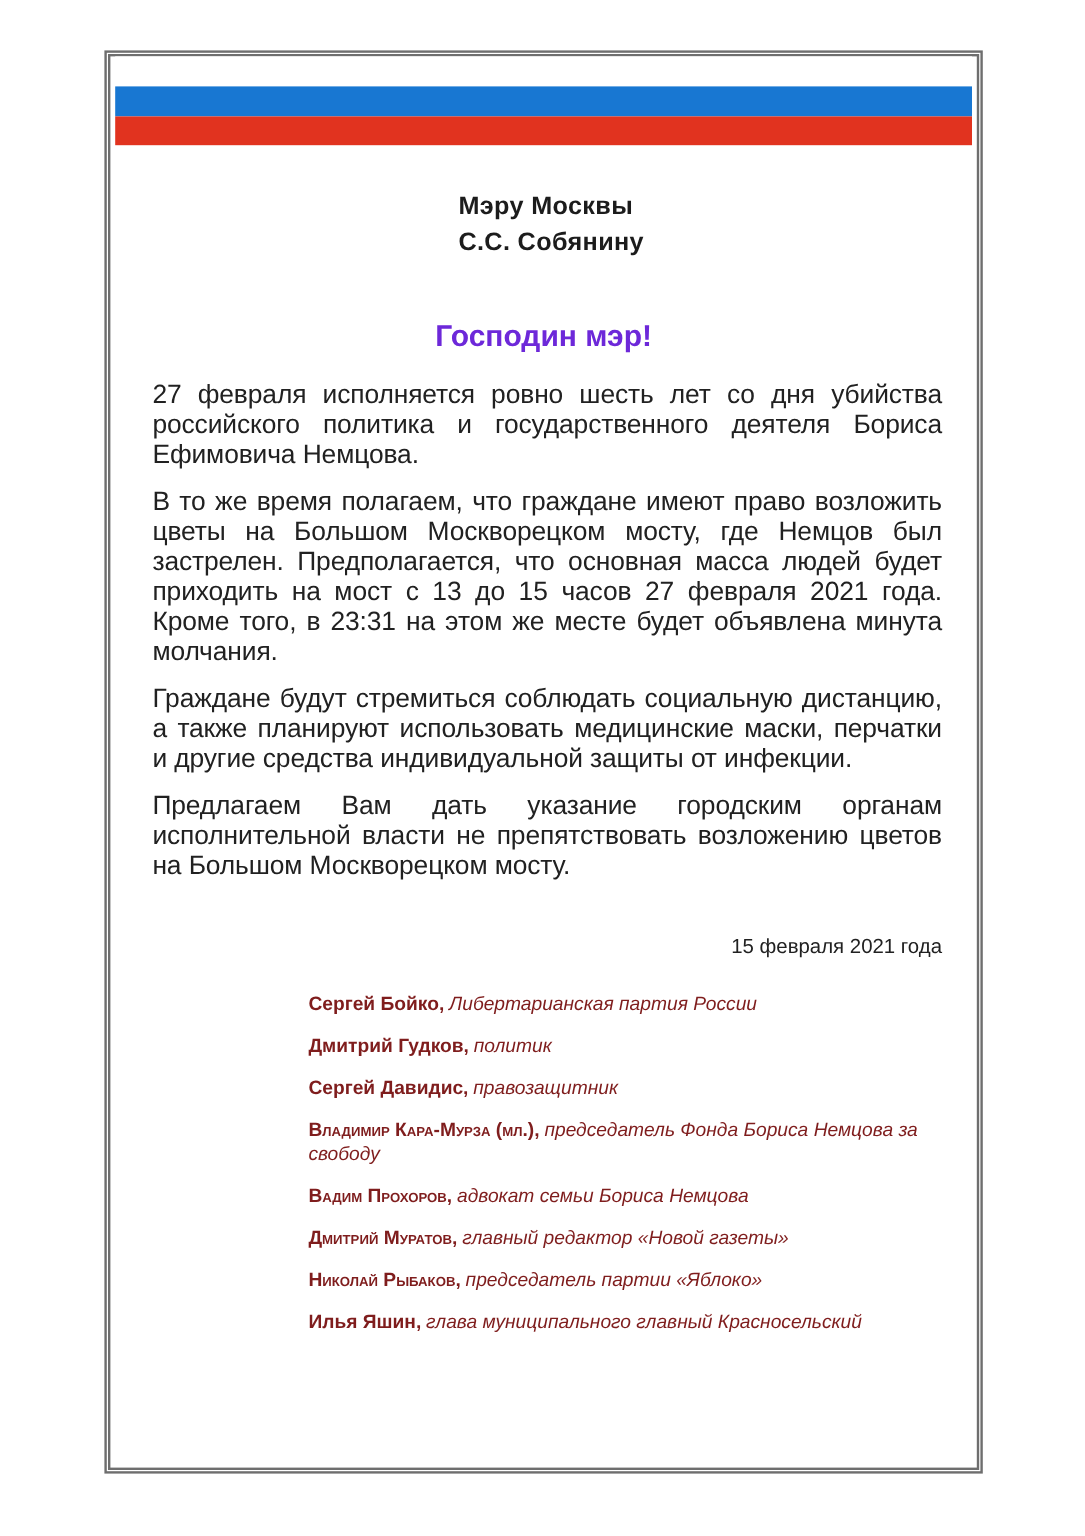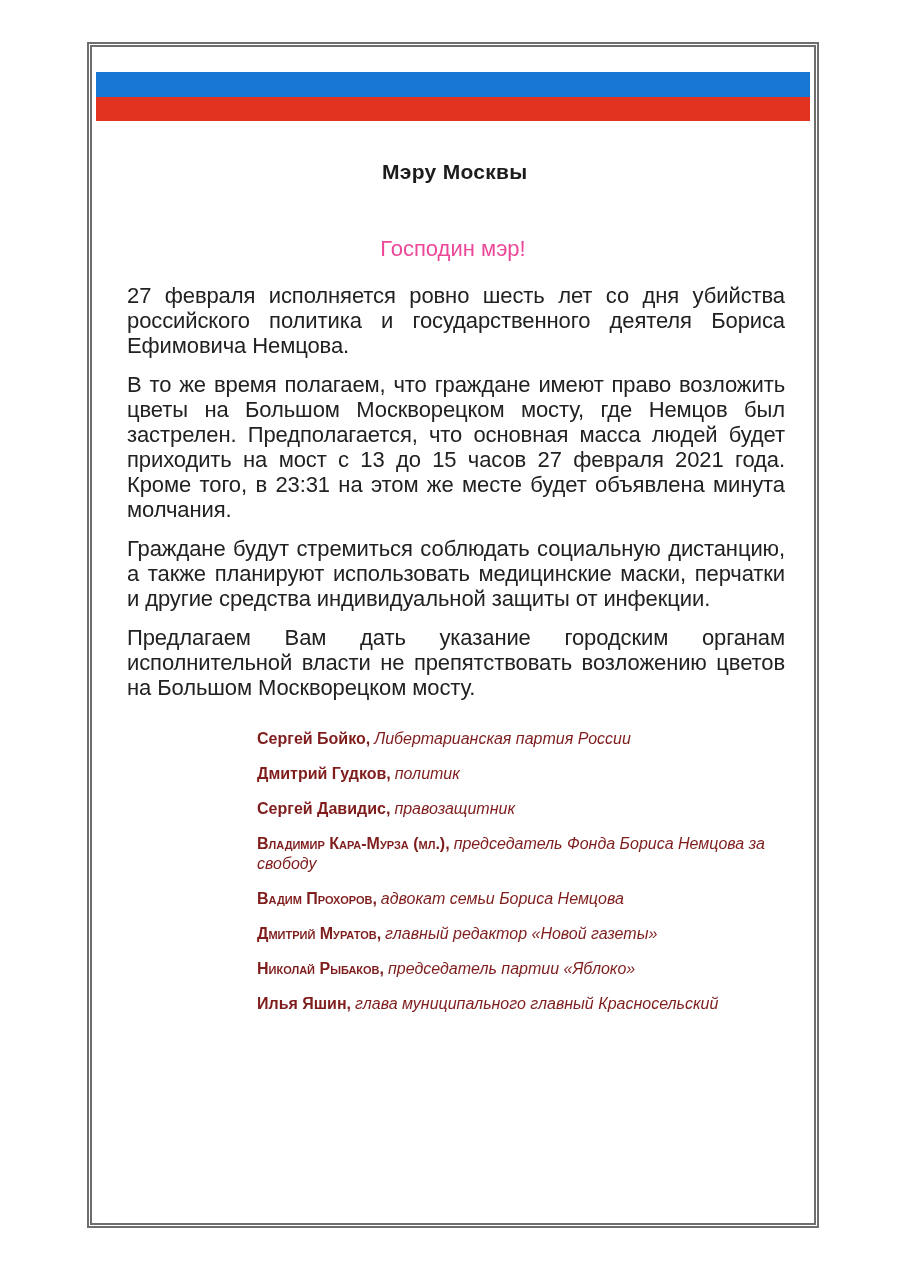--- a/index.html
+++ b/index.html
@@ -40,23 +40,23 @@
     padding-left: 290px;
     font-size: 21px;
     line-height: 30px;
     font-weight: bold;
     color: #1c1c1c;
     letter-spacing: 0.3px;
   }
   .salutation {
     margin-top: 49px;
     text-align: center;
-    font-size: 22px;
-    font-weight: normal;
-    color: #ec4899;
+    font-size: 25px;
+    font-weight: bold;
+    color: #6d28d9;
   }
   .body-text {
     padding: 0 29px 0 35px;
     margin-top: 21px;
   }
   .body-text p {
     margin: 0 0 14px 0;
     font-size: 22px;
     line-height: 25px;
     color: #212121;
@@ -92,31 +92,33 @@
   <div class="page">
 
     <div class="flag">
       <div class="stripe white" style="background-color: rgb(255, 255, 255);"></div>
       <div class="stripe blue" style="background-color: rgb(24, 119, 210);"></div>
       <div class="stripe red" style="background-color: rgb(225, 51, 31);"></div>
     </div>
 
     <div class="addressee">
       <div>Мэру Москвы</div>
+      <div>С.С. Собянину</div>
     </div>
 
     <div class="salutation">Господин мэр!</div>
 
     <div class="body-text">
       <p>27 февраля исполняется ровно шесть лет со дня убийства российского политика и государственного деятеля Бориса Ефимовича Немцова.</p>
       <p>В то же время полагаем, что граждане имеют право возложить цветы на Большом Москворецком мосту, где Немцов был застрелен. Предполагается, что основная масса людей будет приходить на мост с 13 до 15 часов 27 февраля 2021 года. Кроме того, в 23:31 на этом же месте будет объявлена минута молчания.</p>
       <p>Граждане будут стремиться соблюдать социальную дистанцию, а также планируют использовать медицинские маски, перчатки и другие средства индивидуальной защиты от инфекции.</p>
       <p>Предлагаем Вам дать указание городским органам исполнительной власти не препятствовать возложению цветов на Большом Москворецком мосту.</p>
     </div>
 
+    <div class="date-line">15 февраля 2021 года</div>
 
     <div class="signers">
       <div class="signer">
         <span class="name">Сергей Бойко,</span><span class="role">Либертарианская партия России</span>
       </div>
       <div class="signer">
         <span class="name">Дмитрий Гудков,</span><span class="role">политик</span>
       </div>
       <div class="signer">
         <span class="name">Сергей Давидис,</span><span class="role">правозащитник</span>

